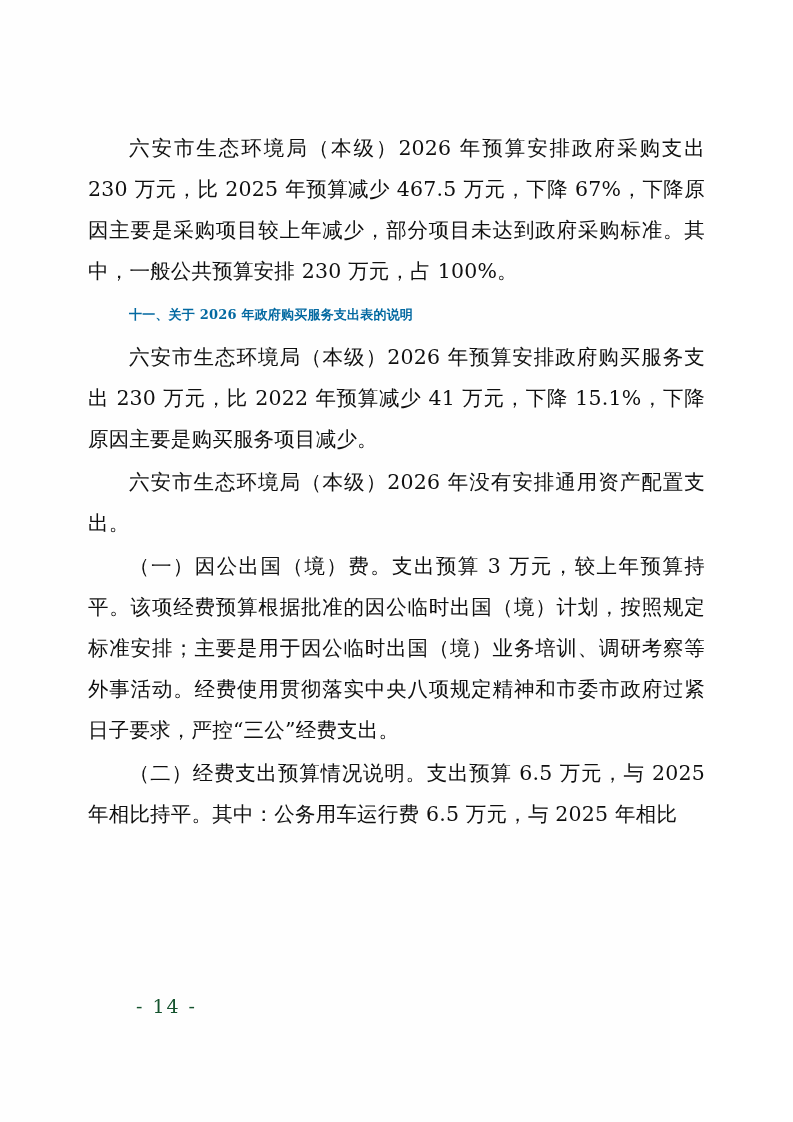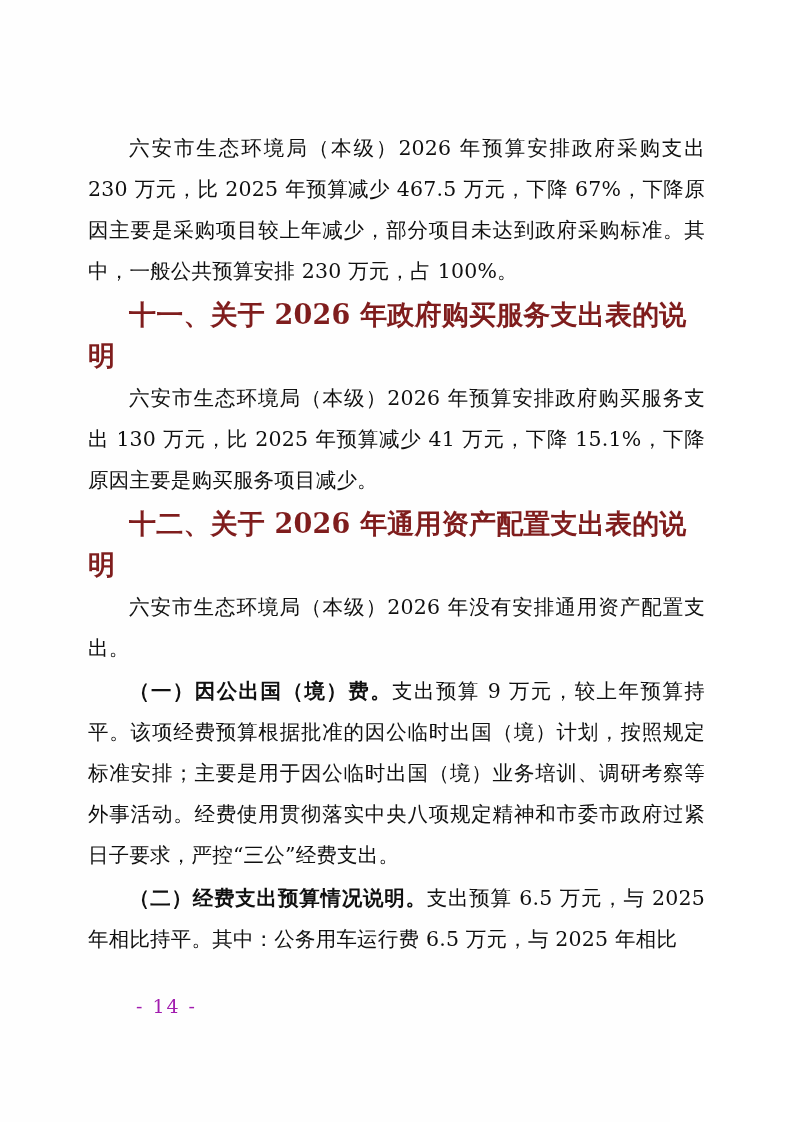--- a/index.html
+++ b/index.html
@@ -37,66 +37,65 @@
     text-justify: inter-ideograph;
     letter-spacing: 0.2px;
     font-family: "DejaVu Serif", "Liberation Serif", serif;
     color: #101010;
   }
   p.para.indent {
     text-indent: 41px;
   }
   p.heading {
     margin: 0 0 2px 0;
-    font-size: 27px;
+    font-size: 13px;
     line-height: 41px;
     font-weight: bold;
     text-indent: 41px;
     letter-spacing: 0.2px;
-    color: #7f1d1d;
+    color: #0369a1;
   }
   .lead-bold {
-    font-weight: bold;
+    font-weight: normal;
   }
   .footer {
     position: absolute;
     left: 0;
     top: 995px;
     width: 793px;
     text-align: center;
     font-size: 19px;
     letter-spacing: 2px;
-    color: #a21caf;
+    color: #14532d;
     font-family: "DejaVu Serif", "Liberation Serif", serif;
   }
   .page-num-inner {
     display: inline-block;
     padding-left: 0px;
     margin-left: -460px;
   }
 </style>
 </head>
 <body>
 
 <div class="page">
   <div class="content">
 
     <p class="para indent">六安市生态环境局（本级）2026 年预算安排政府采购支出 230 万元，比 2025 年预算减少 467.5 万元，下降 67%，下降原因主要是采购项目较上年减少，部分项目未达到政府采购标准。其中，一般公共预算安排 230 万元，占 100%。</p>
 
     <p class="heading">十一、关于 2026 年政府购买服务支出表的说明</p>
 
-    <p class="para indent">六安市生态环境局（本级）2026 年预算安排政府购买服务支出 130 万元，比 2025 年预算减少 41 万元，下降 15.1%，下降原因主要是购买服务项目减少。</p>
+    <p class="para indent">六安市生态环境局（本级）2026 年预算安排政府购买服务支出 230 万元，比 2022 年预算减少 41 万元，下降 15.1%，下降原因主要是购买服务项目减少。</p>
 
-    <p class="heading">十二、关于 2026 年通用资产配置支出表的说明</p>
 
     <p class="para indent">六安市生态环境局（本级）2026 年没有安排通用资产配置支出。</p>
 
 
 
-    <p class="para indent"><span class="lead-bold">（一）因公出国（境）费。</span><span>支出预算 9 万元，较上年预算持平。该项经费预算根据批准的因公临时出国（境）计划，按照规定标准安排；主要是用于因公临时出国（境）业务培训、调研考察等外事活动。经费使用贯彻落实中央八项规定精神和市委市政府过紧日子要求，严控“三公”经费支出。</span></p>
+    <p class="para indent"><span class="lead-bold">（一）因公出国（境）费。</span><span>支出预算 3 万元，较上年预算持平。该项经费预算根据批准的因公临时出国（境）计划，按照规定标准安排；主要是用于因公临时出国（境）业务培训、调研考察等外事活动。经费使用贯彻落实中央八项规定精神和市委市政府过紧日子要求，严控“三公”经费支出。</span></p>
 
     <p class="para indent"><span class="lead-bold">（二）经费支出预算情况说明。</span><span>支出预算 6.5 万元，与 2025 年相比持平。其中：公务用车运行费 6.5 万元，与 2025 年相比</span></p>
 
   </div>
 
   <div class="footer">
     <span class="page-num-inner">- 14 -</span>
   </div>
 </div>
 

